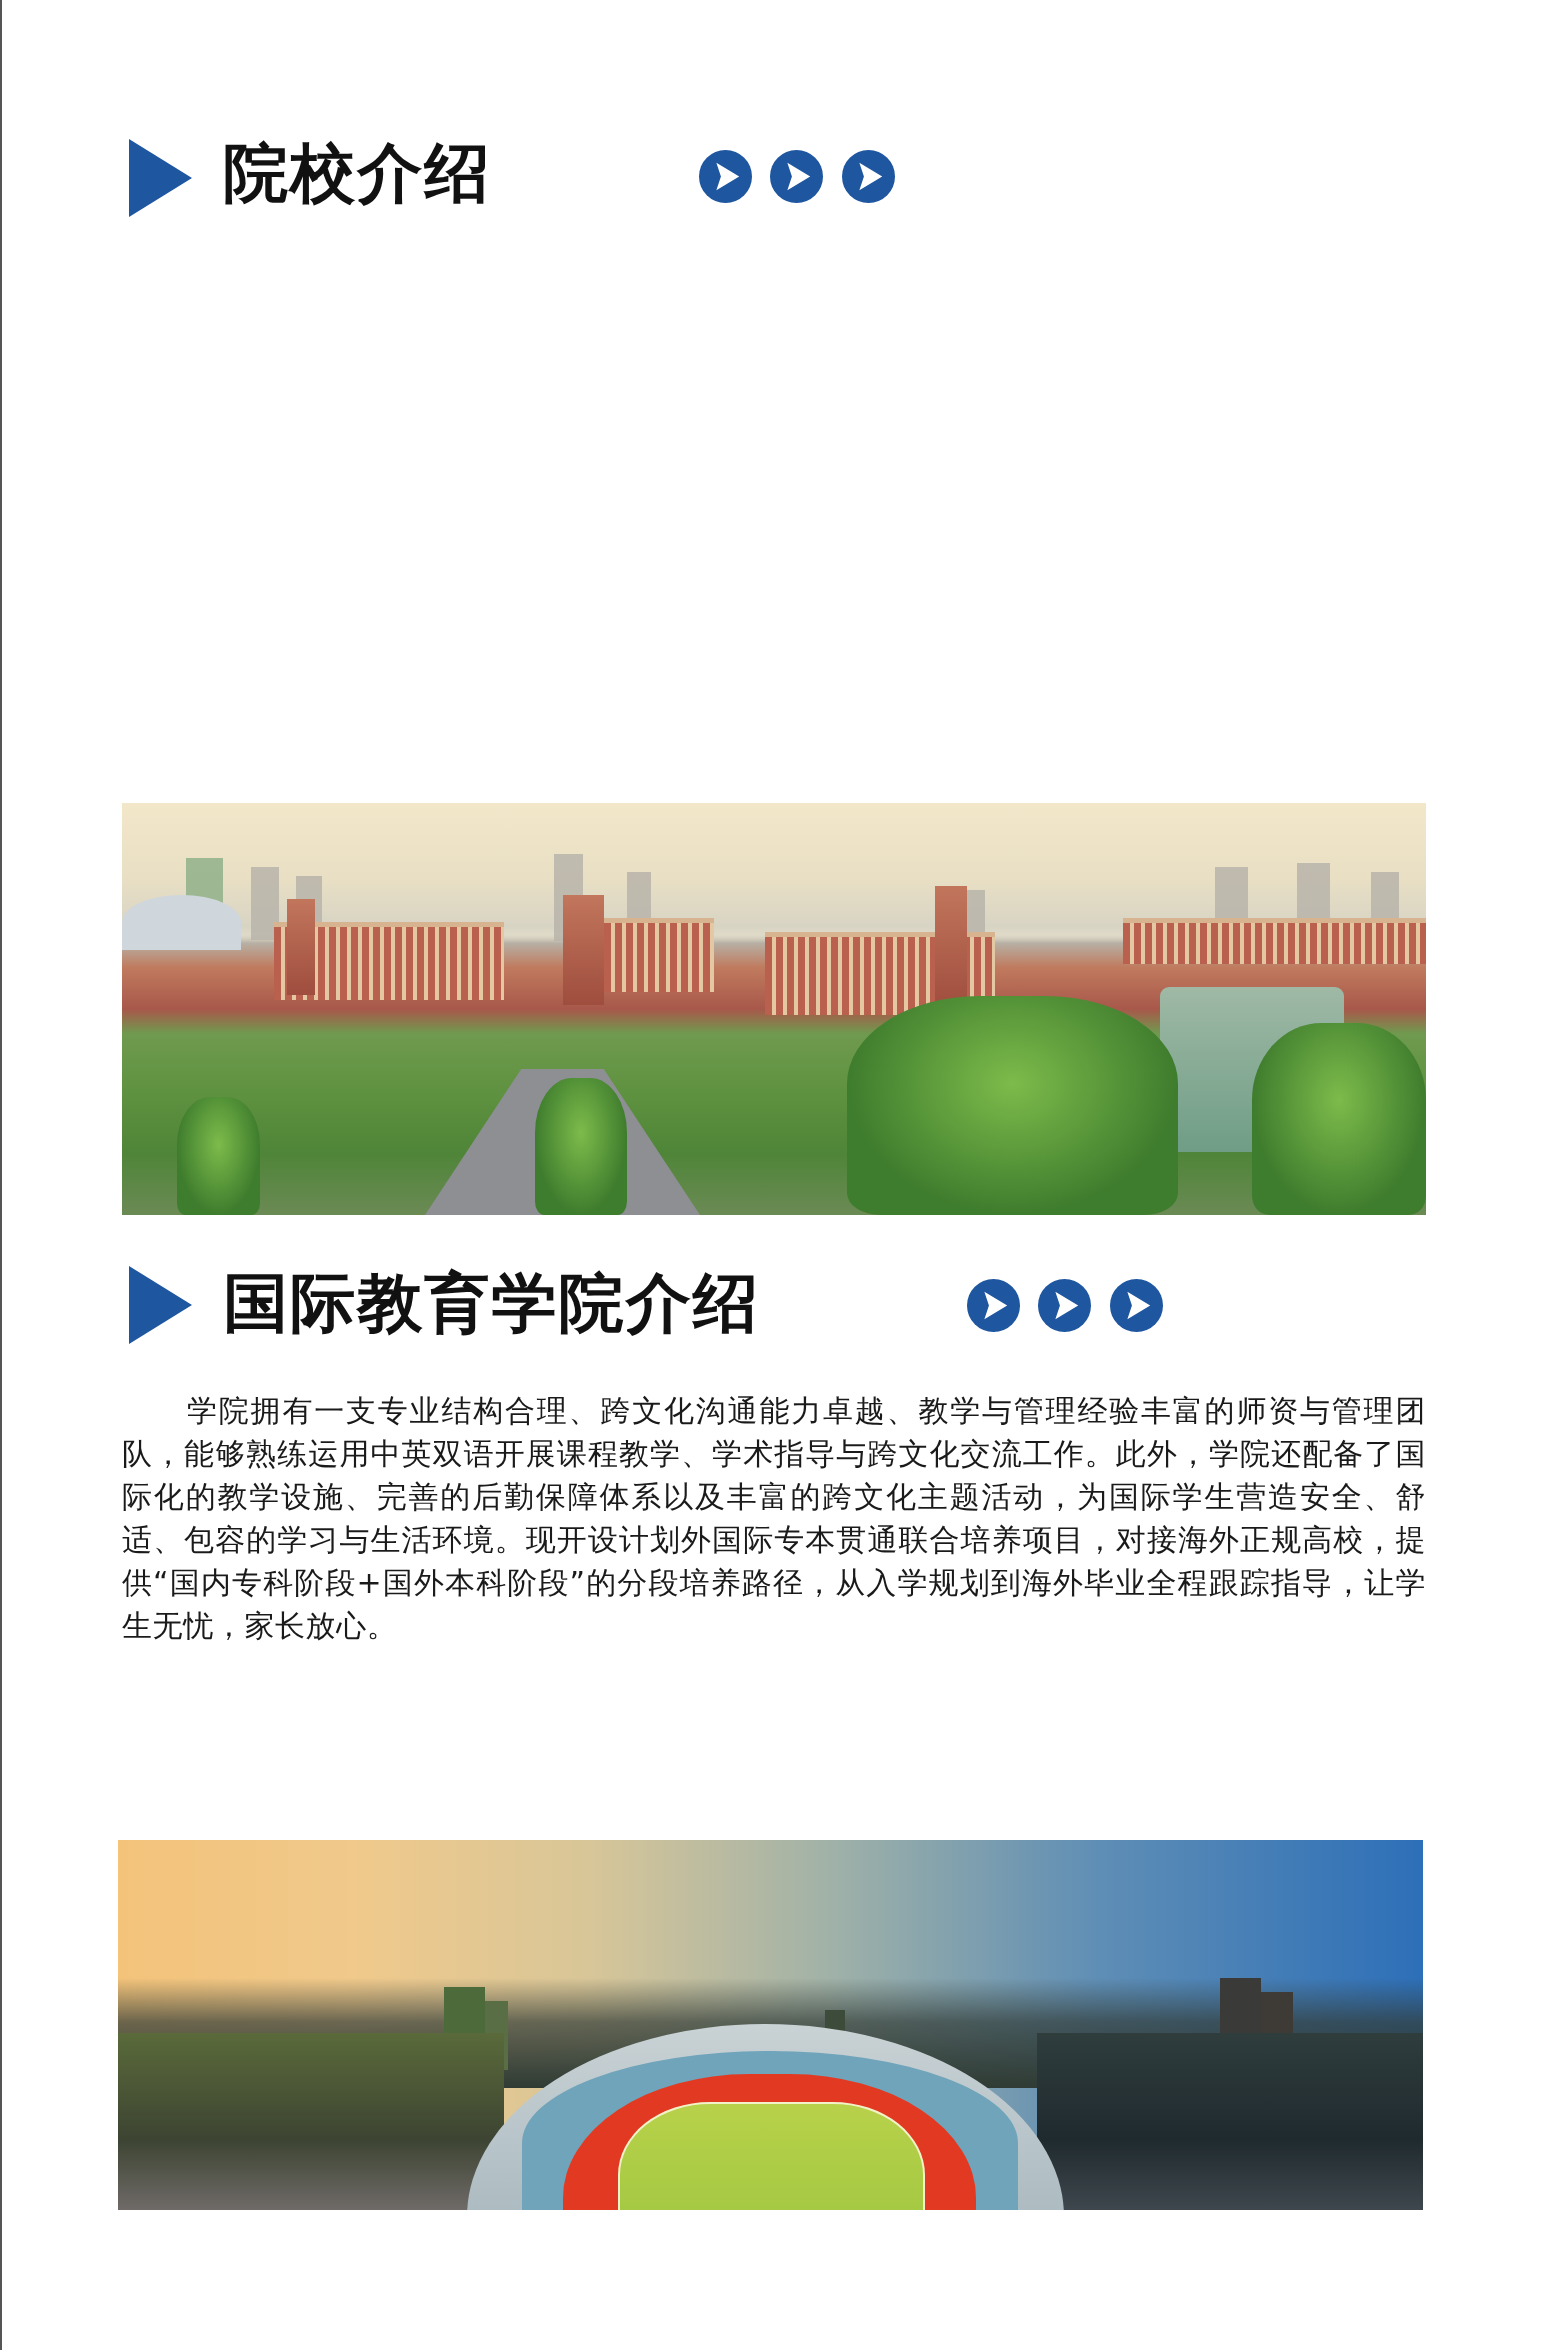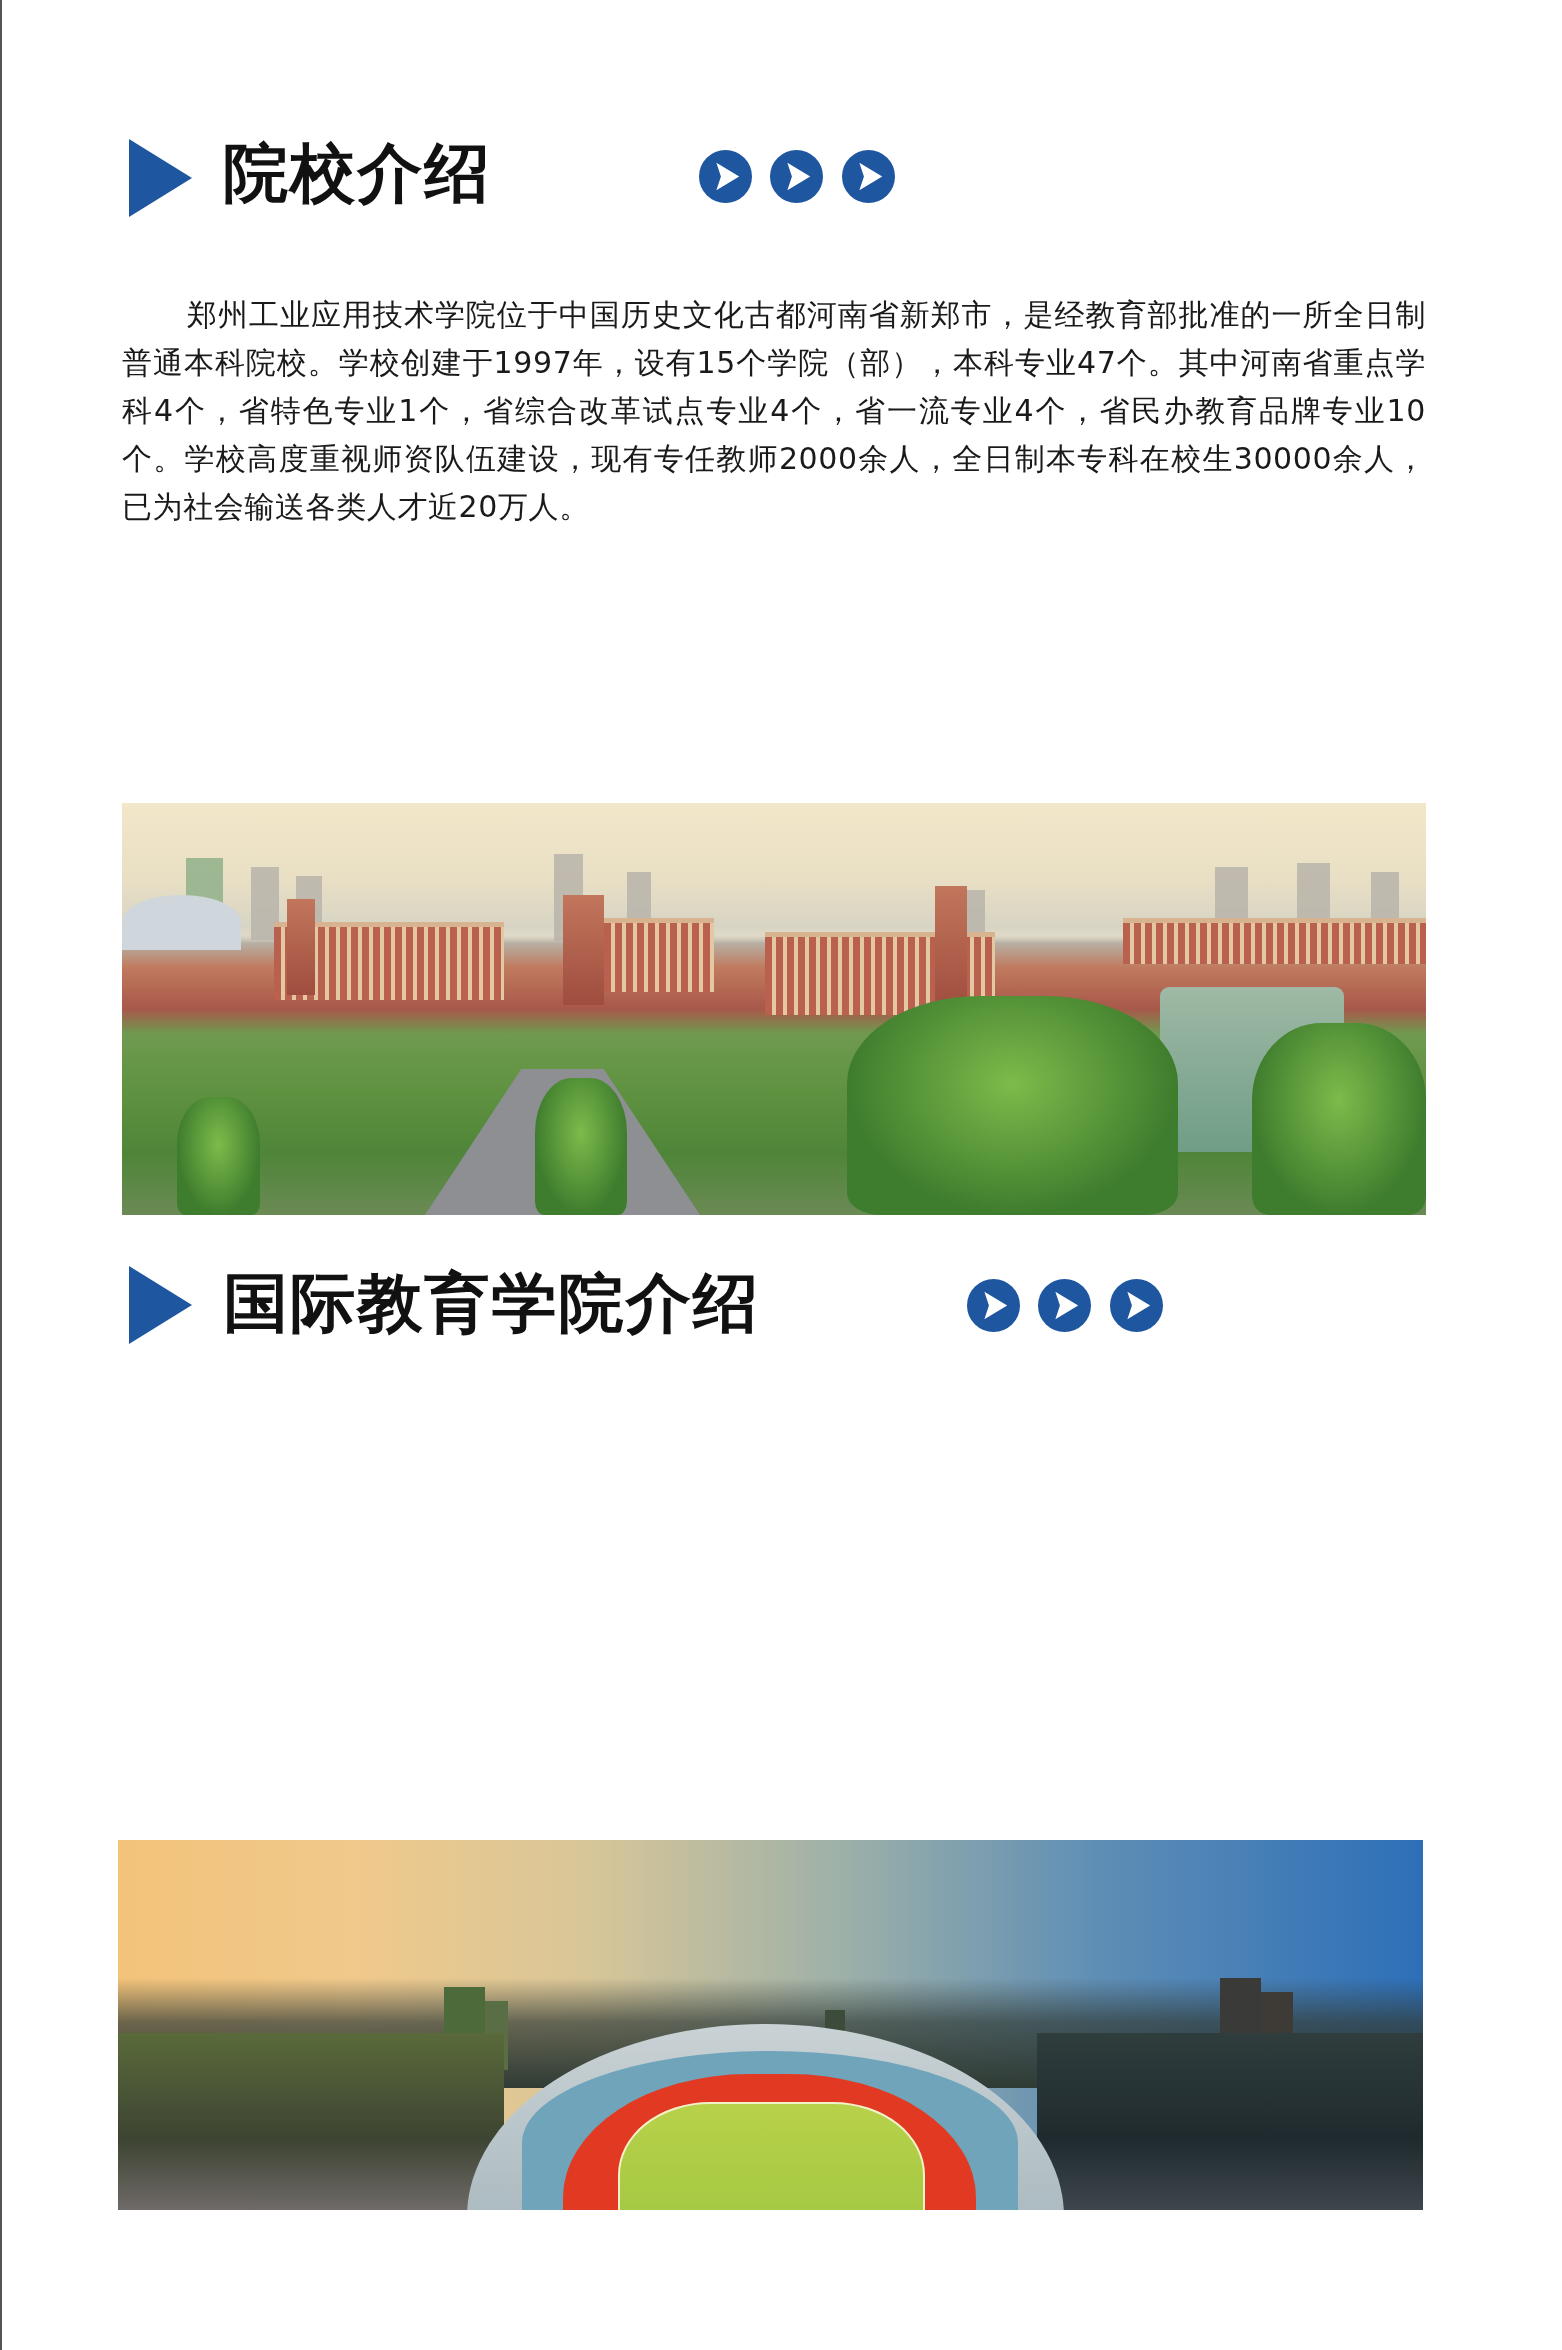--- a/index.html
+++ b/index.html
@@ -190,21 +190,20 @@
     </div>
     <div class="arrow-circle">
       <svg viewBox="0 0 58 58">
           <polygon points="19,14 44,29 19,44 24,29" fill="#ffffff"></polygon>
         </svg>
     </div>
   </div>
 </div>
 
 <div class="para-block para-1">
-  <p>郑州工业应用技术学院位于中国历史文化古都河南省新郑市，是经教育部批准的一所全日制普通本科院校。学校创建于1997年，设有15个学院（部），本科专业47个。其中河南省重点学科4个，省特色专业1个，省综合改革试点专业4个，省一流专业4个，省民办教育品牌专业10个。学校高度重视师资队伍建设，现有专任教师2000余人，全日制本专科在校生30000余人，已为社会输送各类人才近20万人。</p>
 </div>
 
 <div class="photo photo-campus">
   <div class="sky-bld" style="left:64px; top:55px; width:37px; height:83px; background:#8fb08a;"></div>
   <div class="sky-bld" style="left:129px; top:64px; width:27.5px; height:73px;"></div>
   <div class="sky-bld" style="left:174px; top:73px; width:26px; height:64px;"></div>
   <div class="sky-bld" style="left:432px; top:51px; width:29px; height:87px;"></div>
   <div class="sky-bld" style="left:505px; top:69px; width:24px; height:69px;"></div>
   <div class="sky-bld" style="left:826px; top:87px; width:37px; height:55px;"></div>
   <div class="sky-bld" style="left:1093px; top:64px; width:33px; height:78px;"></div>
@@ -242,20 +241,21 @@
     </div>
     <div class="arrow-circle">
       <svg viewBox="0 0 58 58">
           <polygon points="19,14 44,29 19,44 24,29" fill="#ffffff"></polygon>
         </svg>
     </div>
   </div>
 </div>
 
 <div class="para-block para-2">
+  <p>学院拥有一支专业结构合理、跨文化沟通能力卓越、教学与管理经验丰富的师资与管理团队，能够熟练运用中英双语开展课程教学、学术指导与跨文化交流工作。此外，学院还配备了国际化的教学设施、完善的后勤保障体系以及丰富的跨文化主题活动，为国际学生营造安全、舒适、包容的学习与生活环境。现开设计划外国际专本贯通联合培养项目，对接海外正规高校，提供“国内专科阶段+国外本科阶段”的分段培养路径，从入学规划到海外毕业全程跟踪指导，让学生无忧，家长放心。</p>
 </div>
 
 <div class="photo photo-stadium">
   <div class="skyline"></div>
   <div class="tall" style="left:326px; top:147px; width:41px; height:83px; background:#4d6a3a;"></div>
   <div class="tall" style="left:367px; top:161px; width:23px; height:69px; background:#5a6e45;"></div>
   <div class="tall" style="left:707px; top:170px; width:20px; height:64px;"></div>
   <div class="tall" style="left:1102px; top:138px; width:41px; height:101px; background:#3a3a38;"></div>
   <div class="tall" style="left:1143px; top:152px; width:32px; height:87px; background:#3e3a36;"></div>
   <div class="ground-left"></div>

